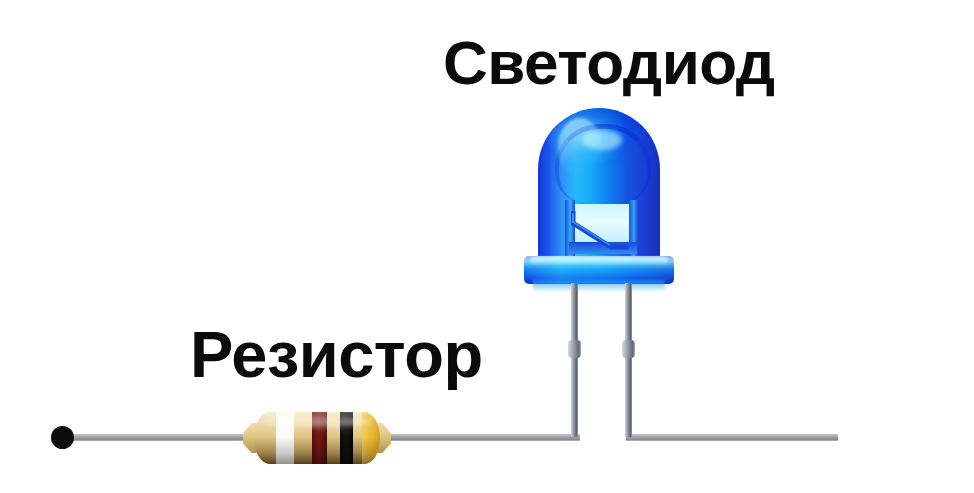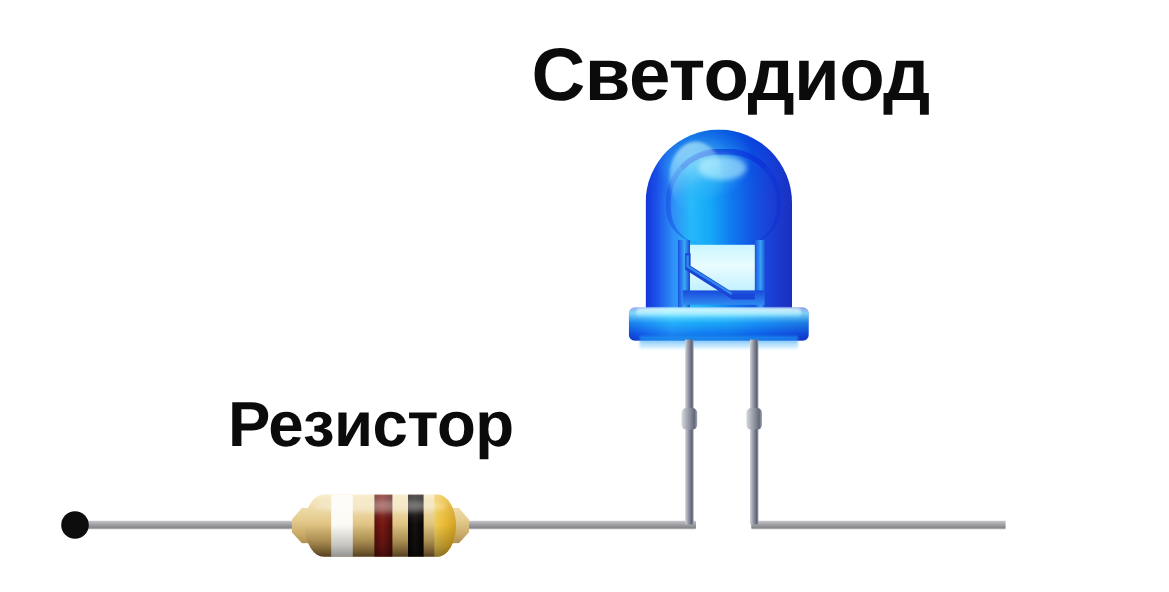--- a/index.html
+++ b/index.html
@@ -29,21 +29,21 @@
   }
   #label-led {
     left: 443px;
     top: 28px;
     font-size: 62px;
     line-height: 70px;
   }
   #label-resistor {
     left: 190px;
     top: 324px;
-    font-size: 53px;
+    font-size: 65px;
     line-height: 62px;
   }
 
   
   .wire-h {
     position: absolute;
     height: 7px;
     background: linear-gradient(to bottom,
         #c9c9cc 0%, #b3b3b7 22%, #9a9a9e 55%, #8a8a8e 80%, #b8b8bb 100%);
     border-radius: 1px;

